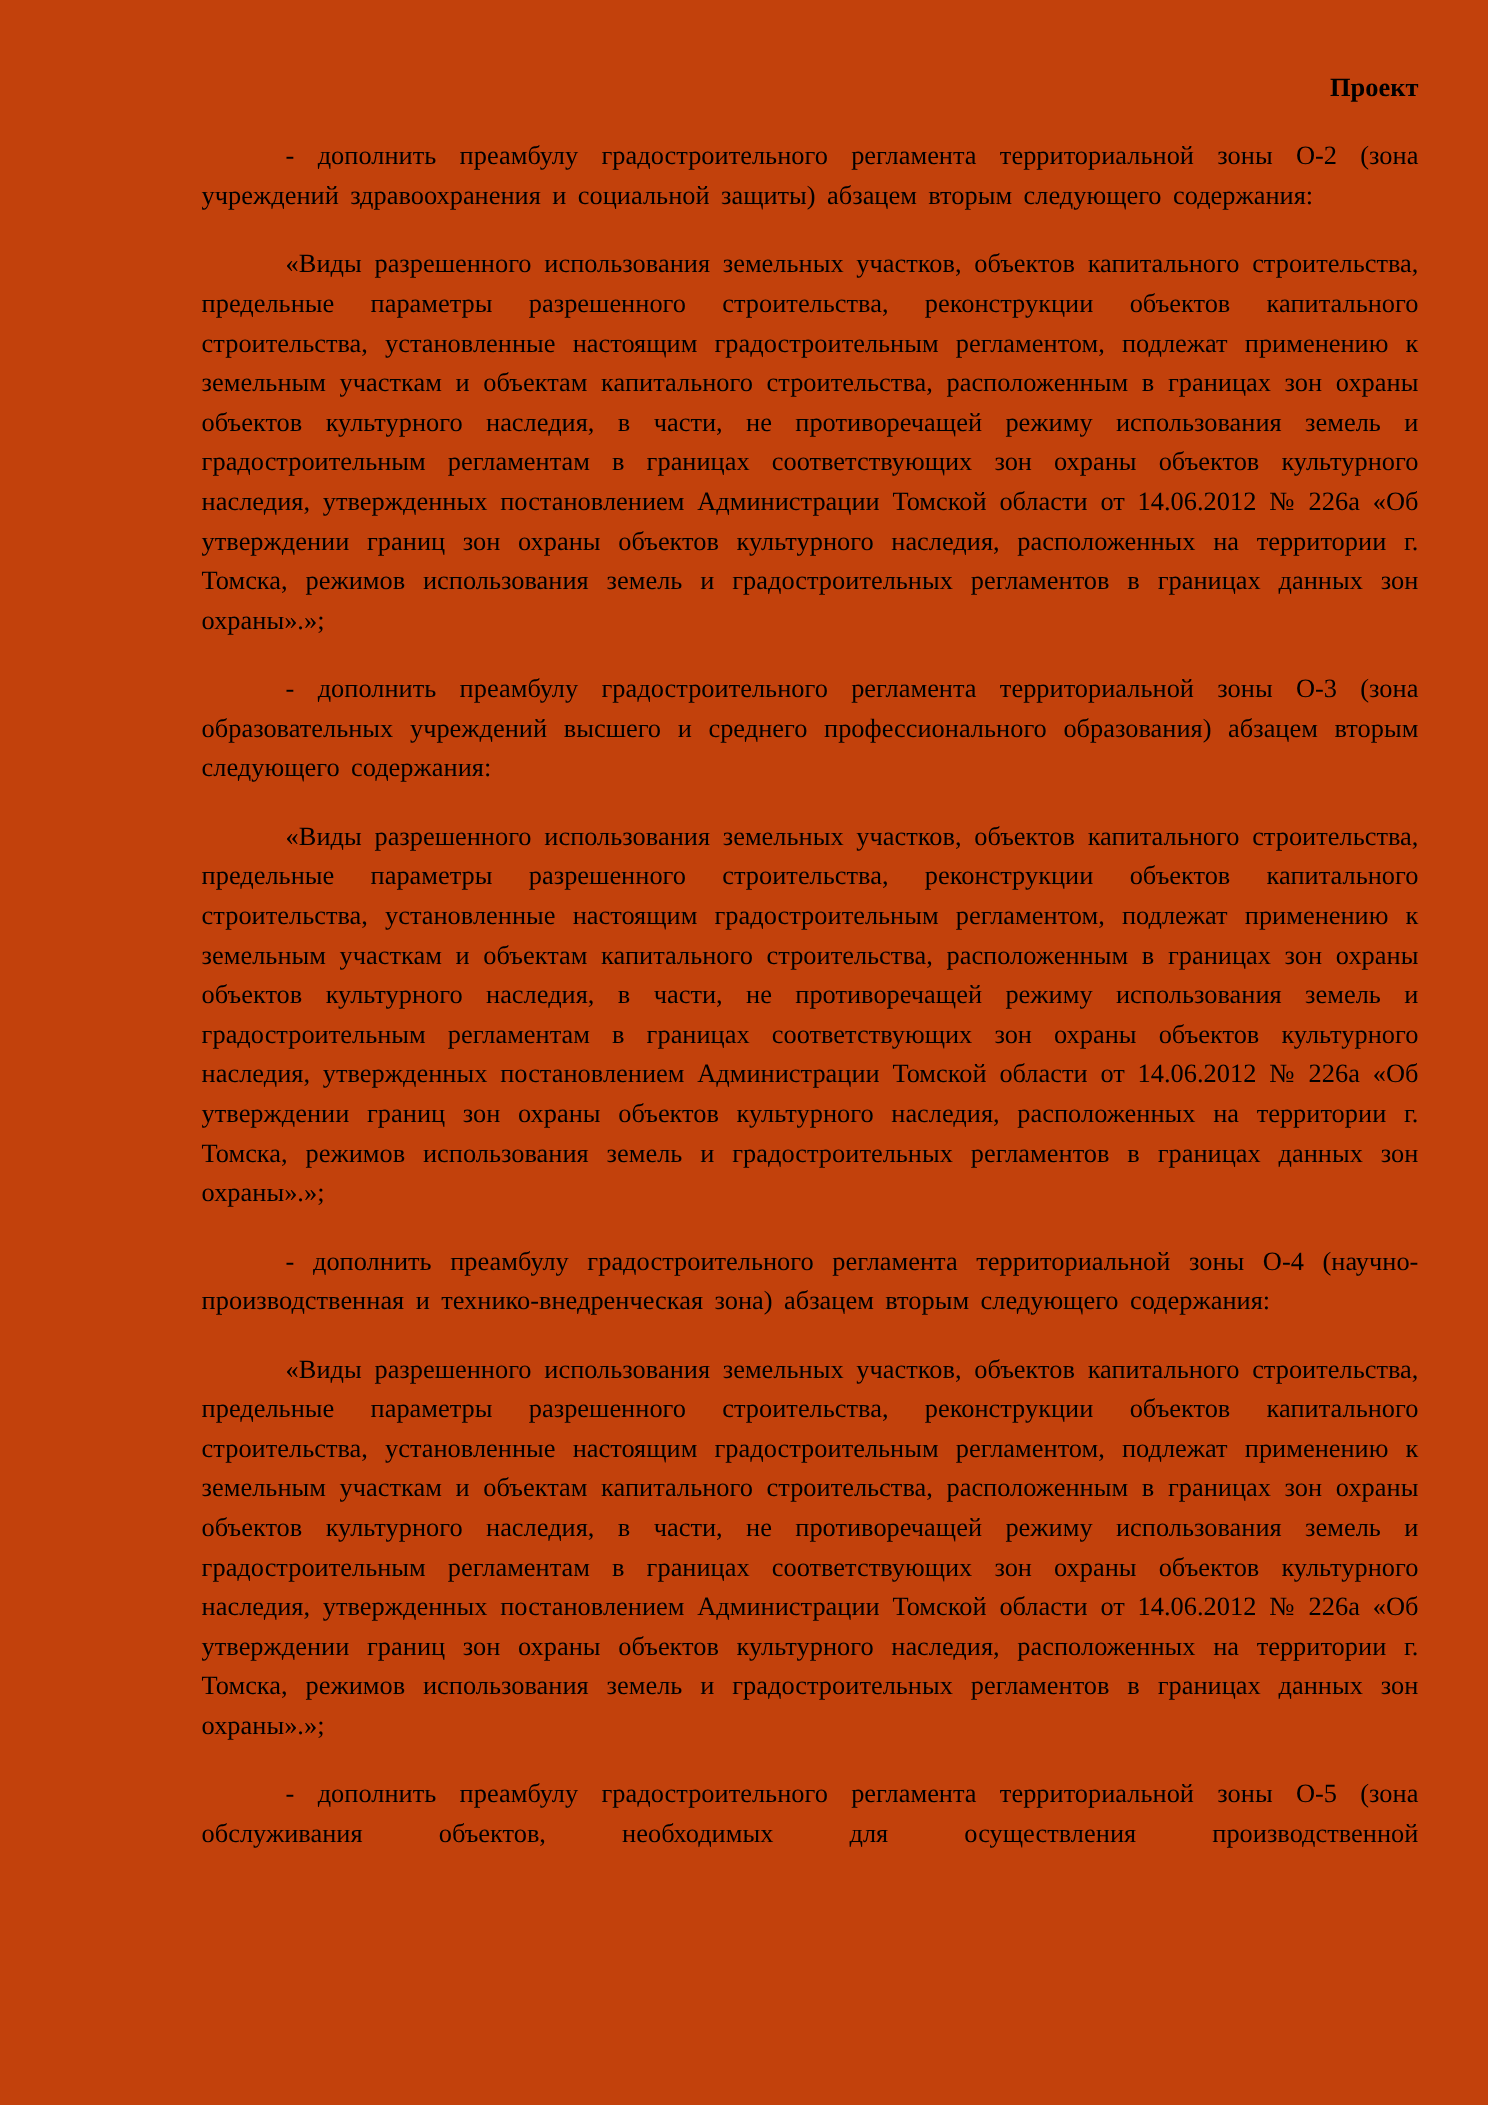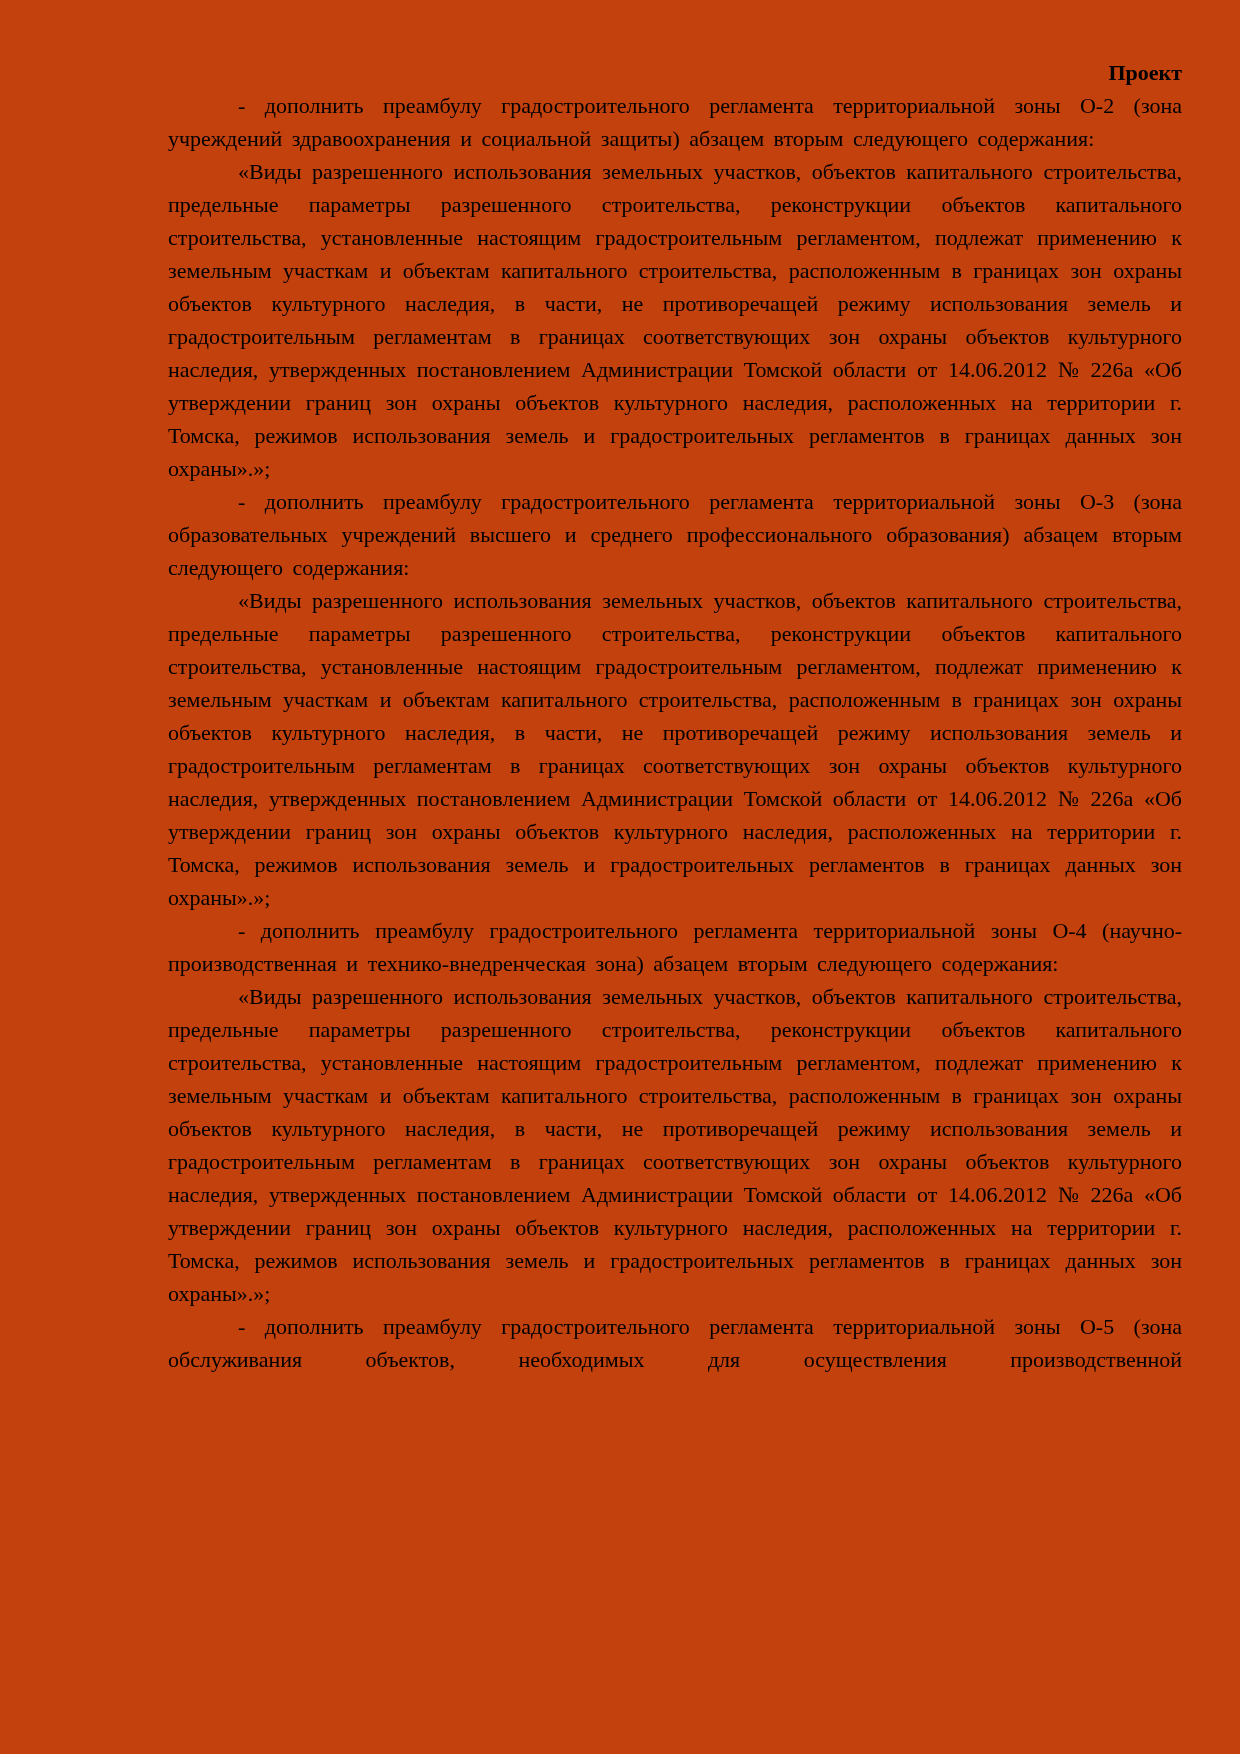--- a/index.html
+++ b/index.html
@@ -31,20 +31,21 @@
     font-weight: bold;
     margin: 0 0 10px 0;
     word-spacing: normal;
   }
   p.para {
     margin: 0;
     padding: 0;
   }
   p.indent {
     text-indent: 70px;
+    margin-top: 24px;
   }
   p.fill-last {
     text-align-last: justify;
   }
 </style>
 </head>
 <body>
 
 <div class="sheet">
   <div class="textblock">

